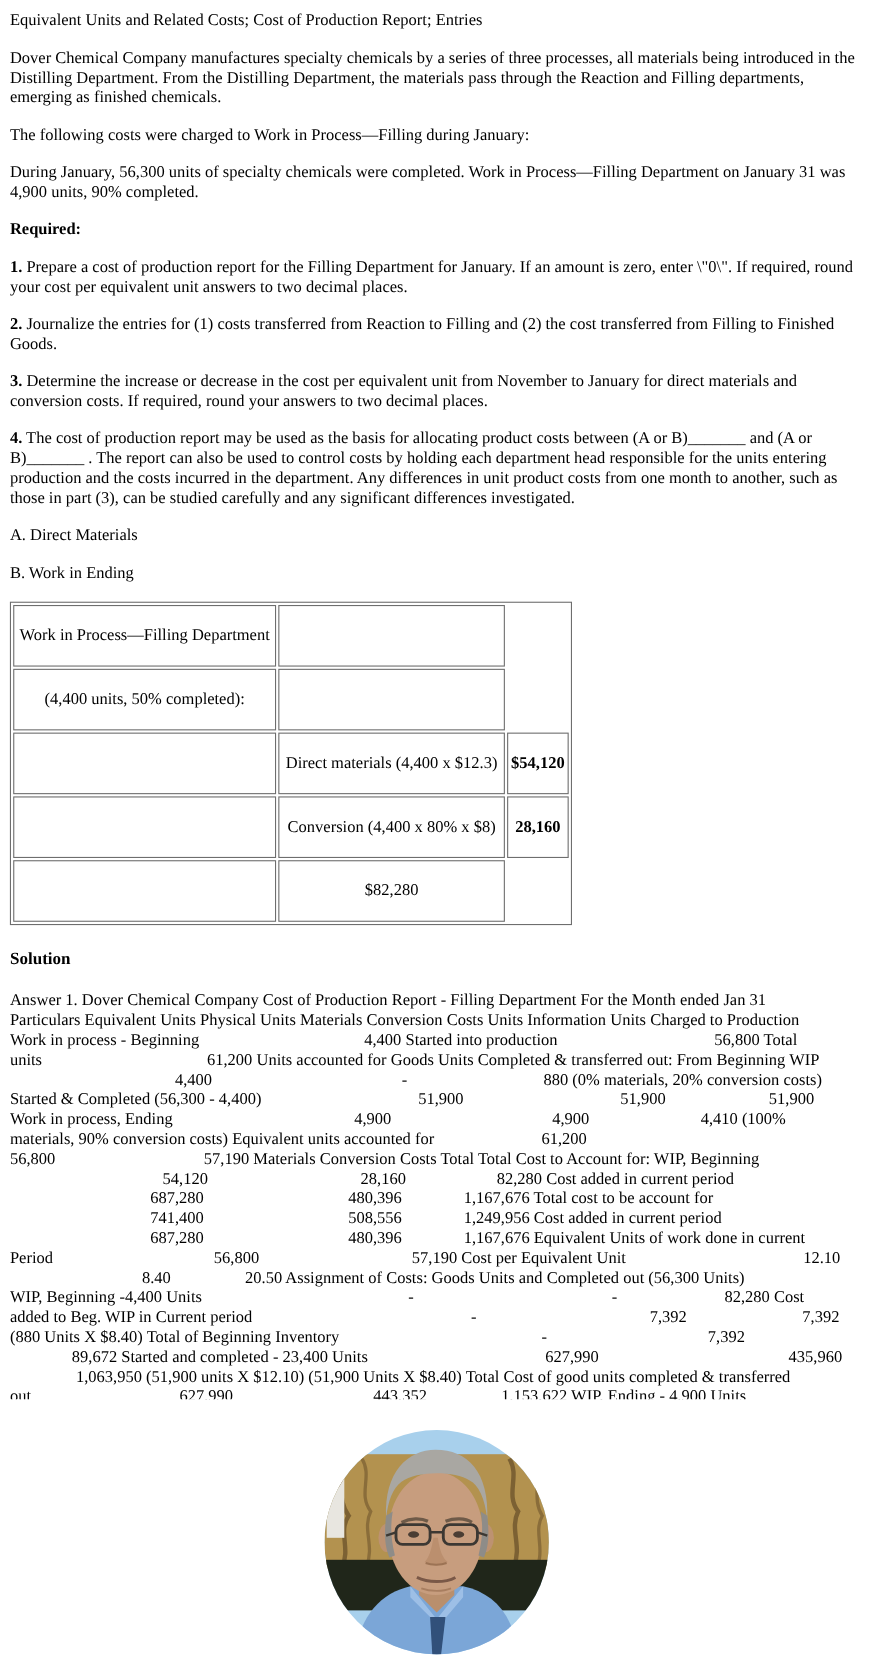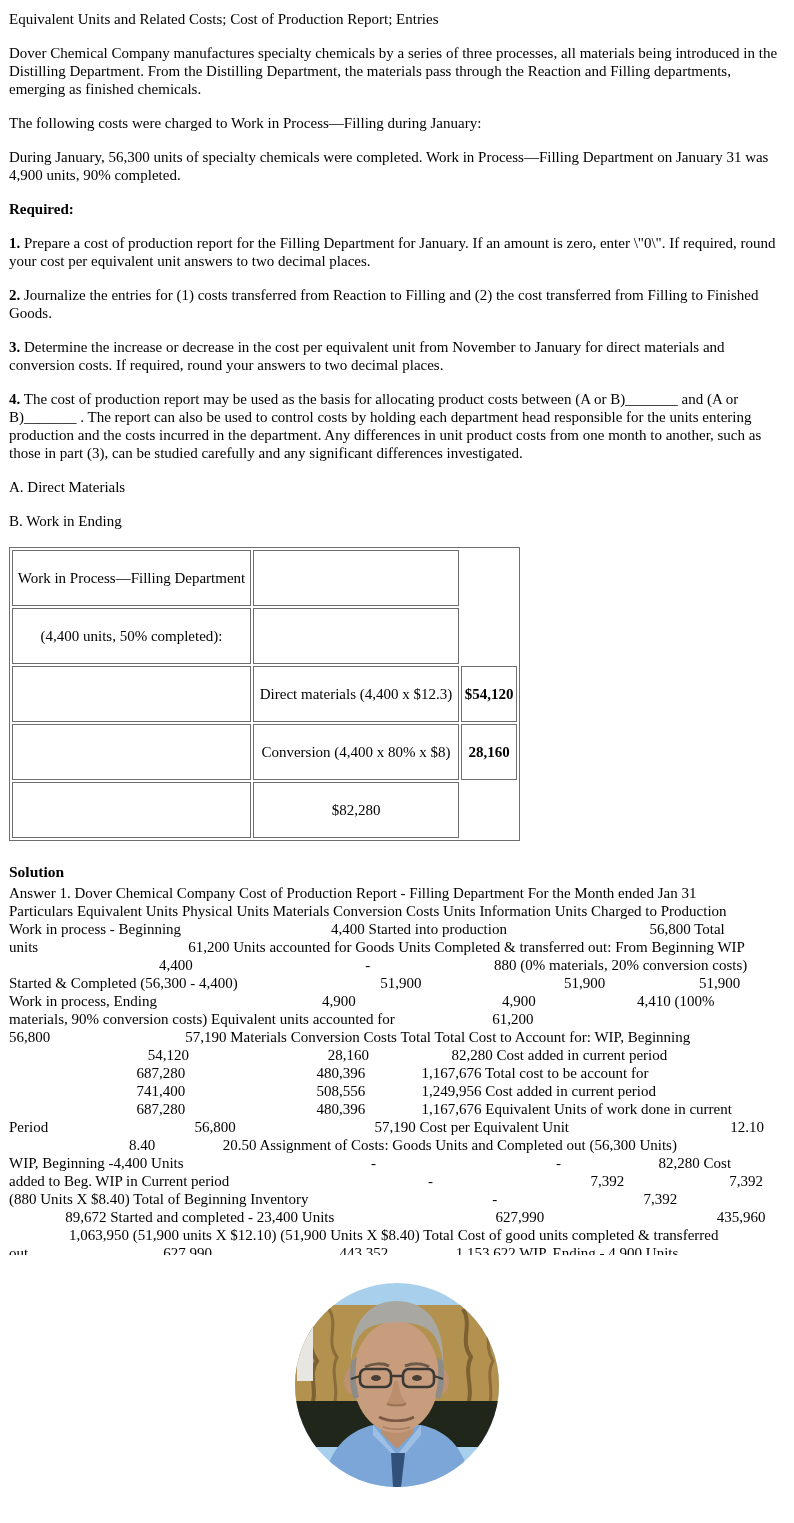--- a/index.html
+++ b/index.html
@@ -22,21 +22,21 @@
     height:20px;padding:17px 2px;font-size:15px;line-height:20px;
     vertical-align:middle;overflow:hidden;white-space:nowrap;text-align:center;
   }
   table.wip td.box{border:1px solid #6e6e6e;}
   table.wip td.nob{border:none;}
   td.c1{width:233px;}
   td.c2{width:200px;}
   td.c3{width:50px;font-weight:bold;}
   .sol-h{margin-top:22px;font-weight:bold;font-size:15.5px;}
   .solution{
-    margin-top:3px;white-space:pre;height:371px;overflow:hidden;
+    margin-top:20px;white-space:pre;height:371px;overflow:hidden;
     font-size:15px;line-height:18px;
   }
   .avatar-row{margin-top:28px;text-align:center;height:204px;}
   .avatar-row svg{display:inline-block;}
   .banner{
     margin-top:46px;text-align:center;
     font-family:"DejaVu Sans","Liberation Sans",sans-serif;
     font-weight:bold;font-size:25px;line-height:30px;letter-spacing:-0.4px;
   }
 </style>

